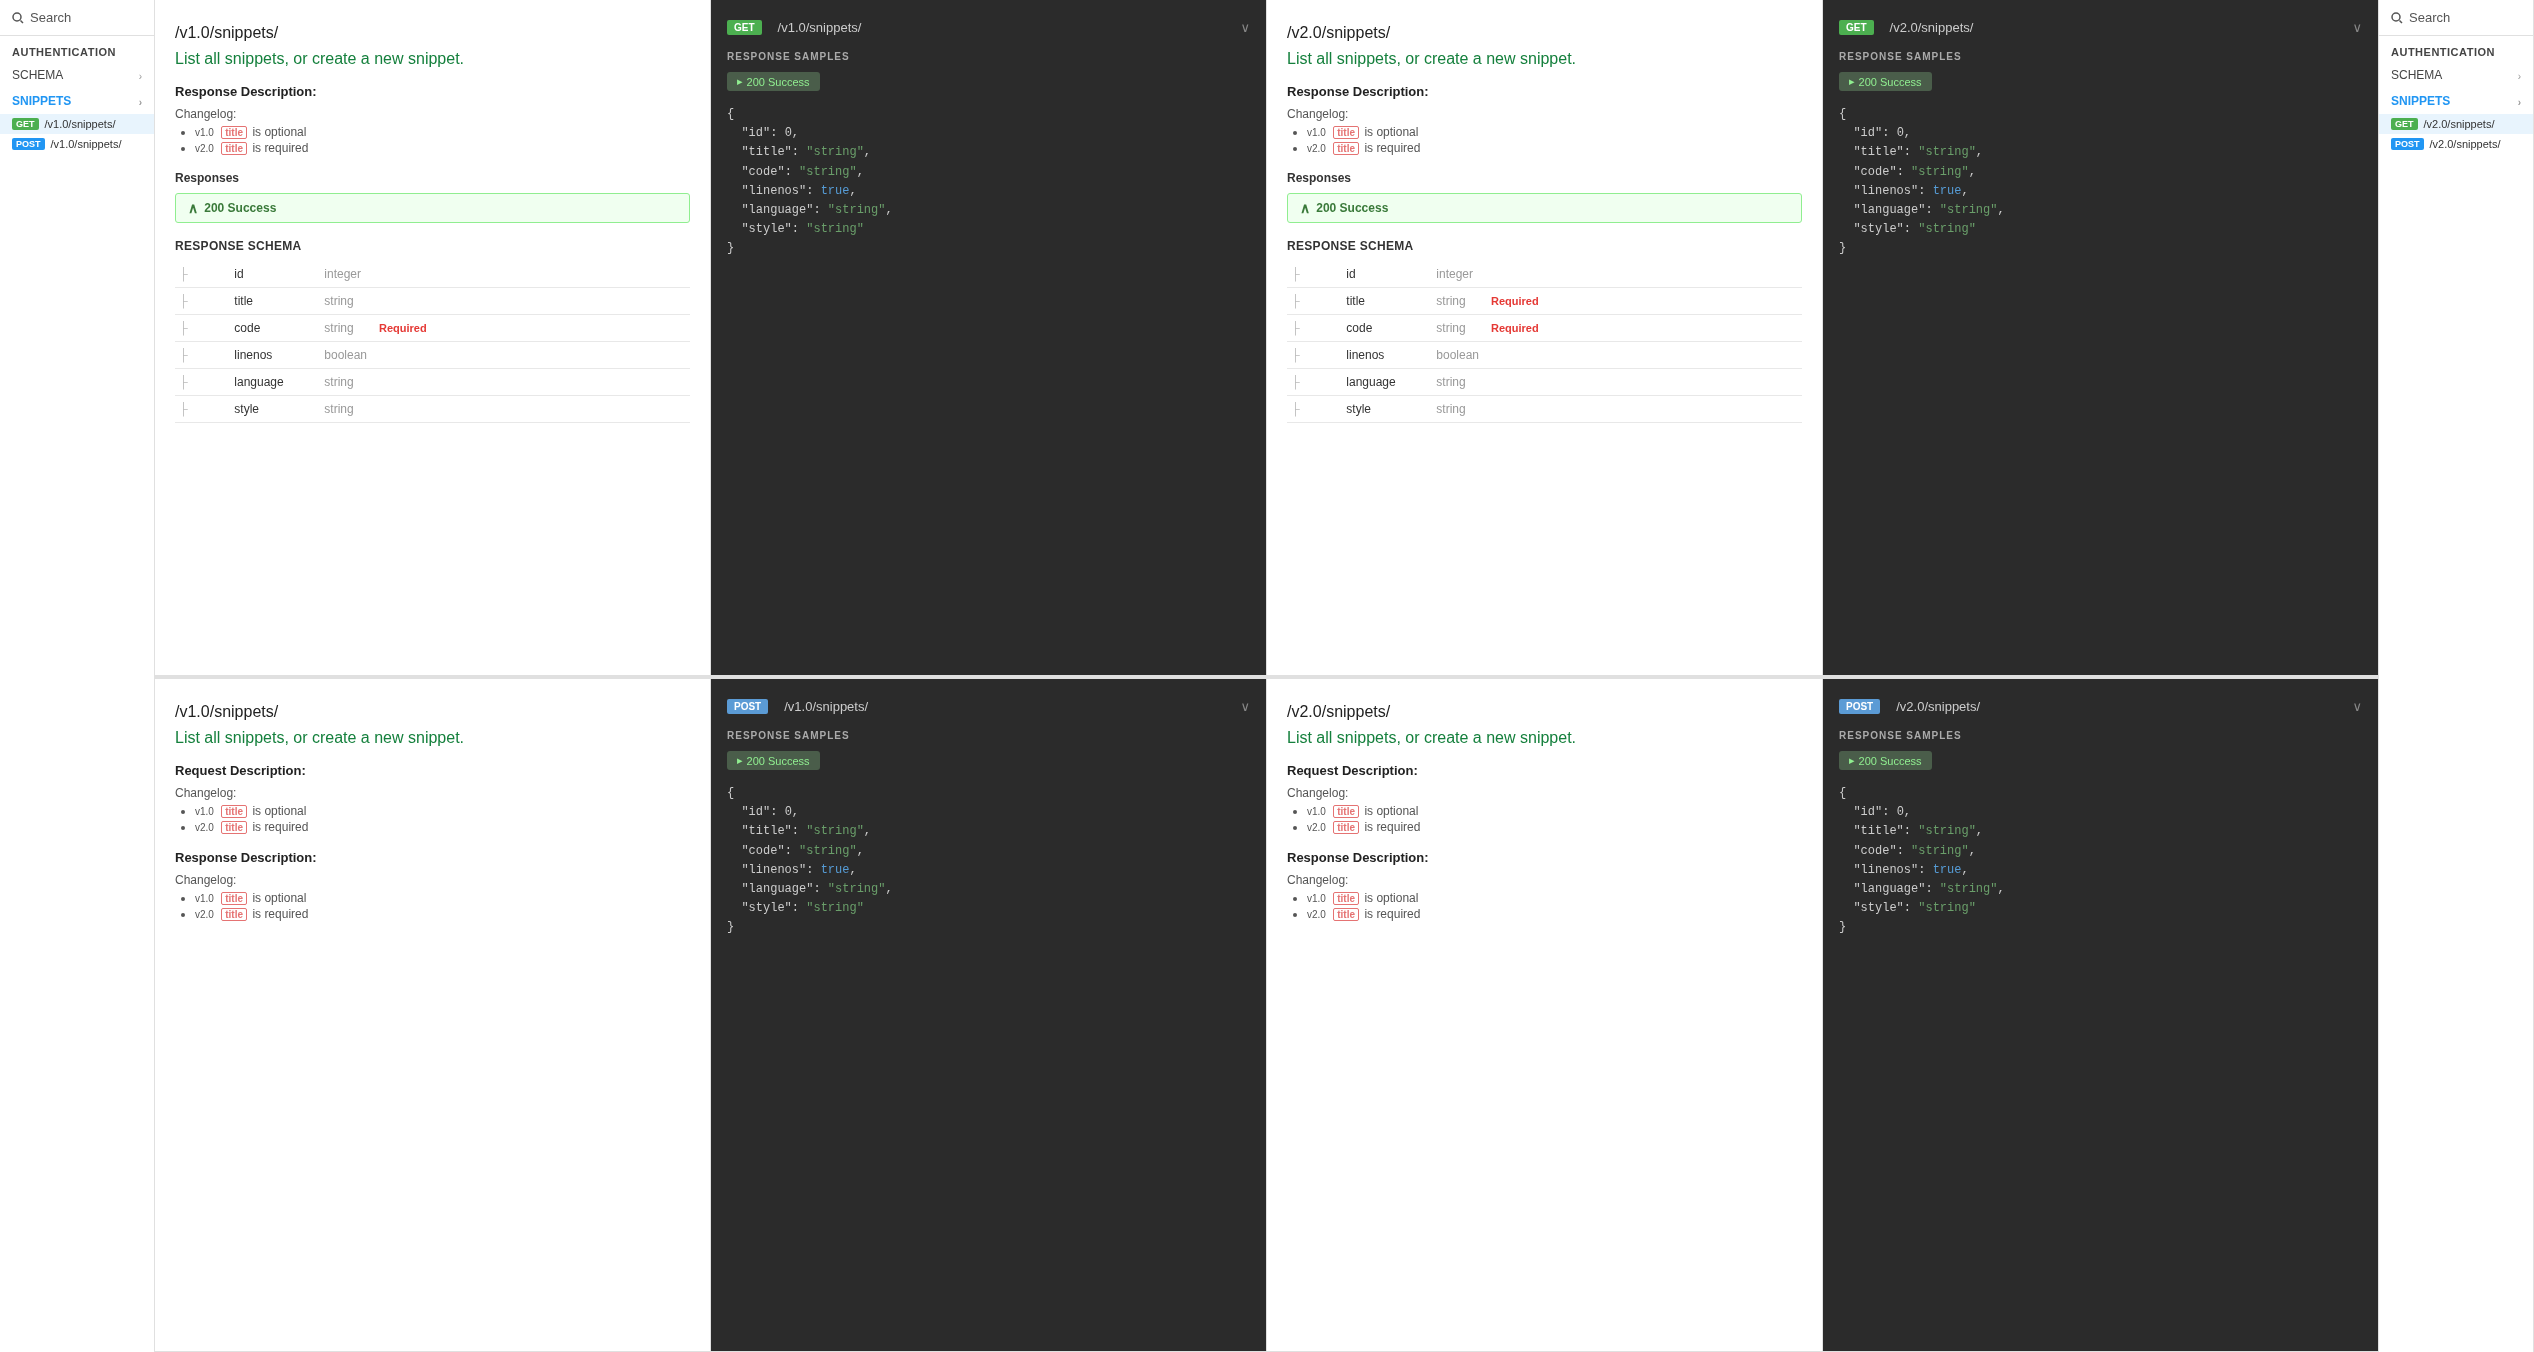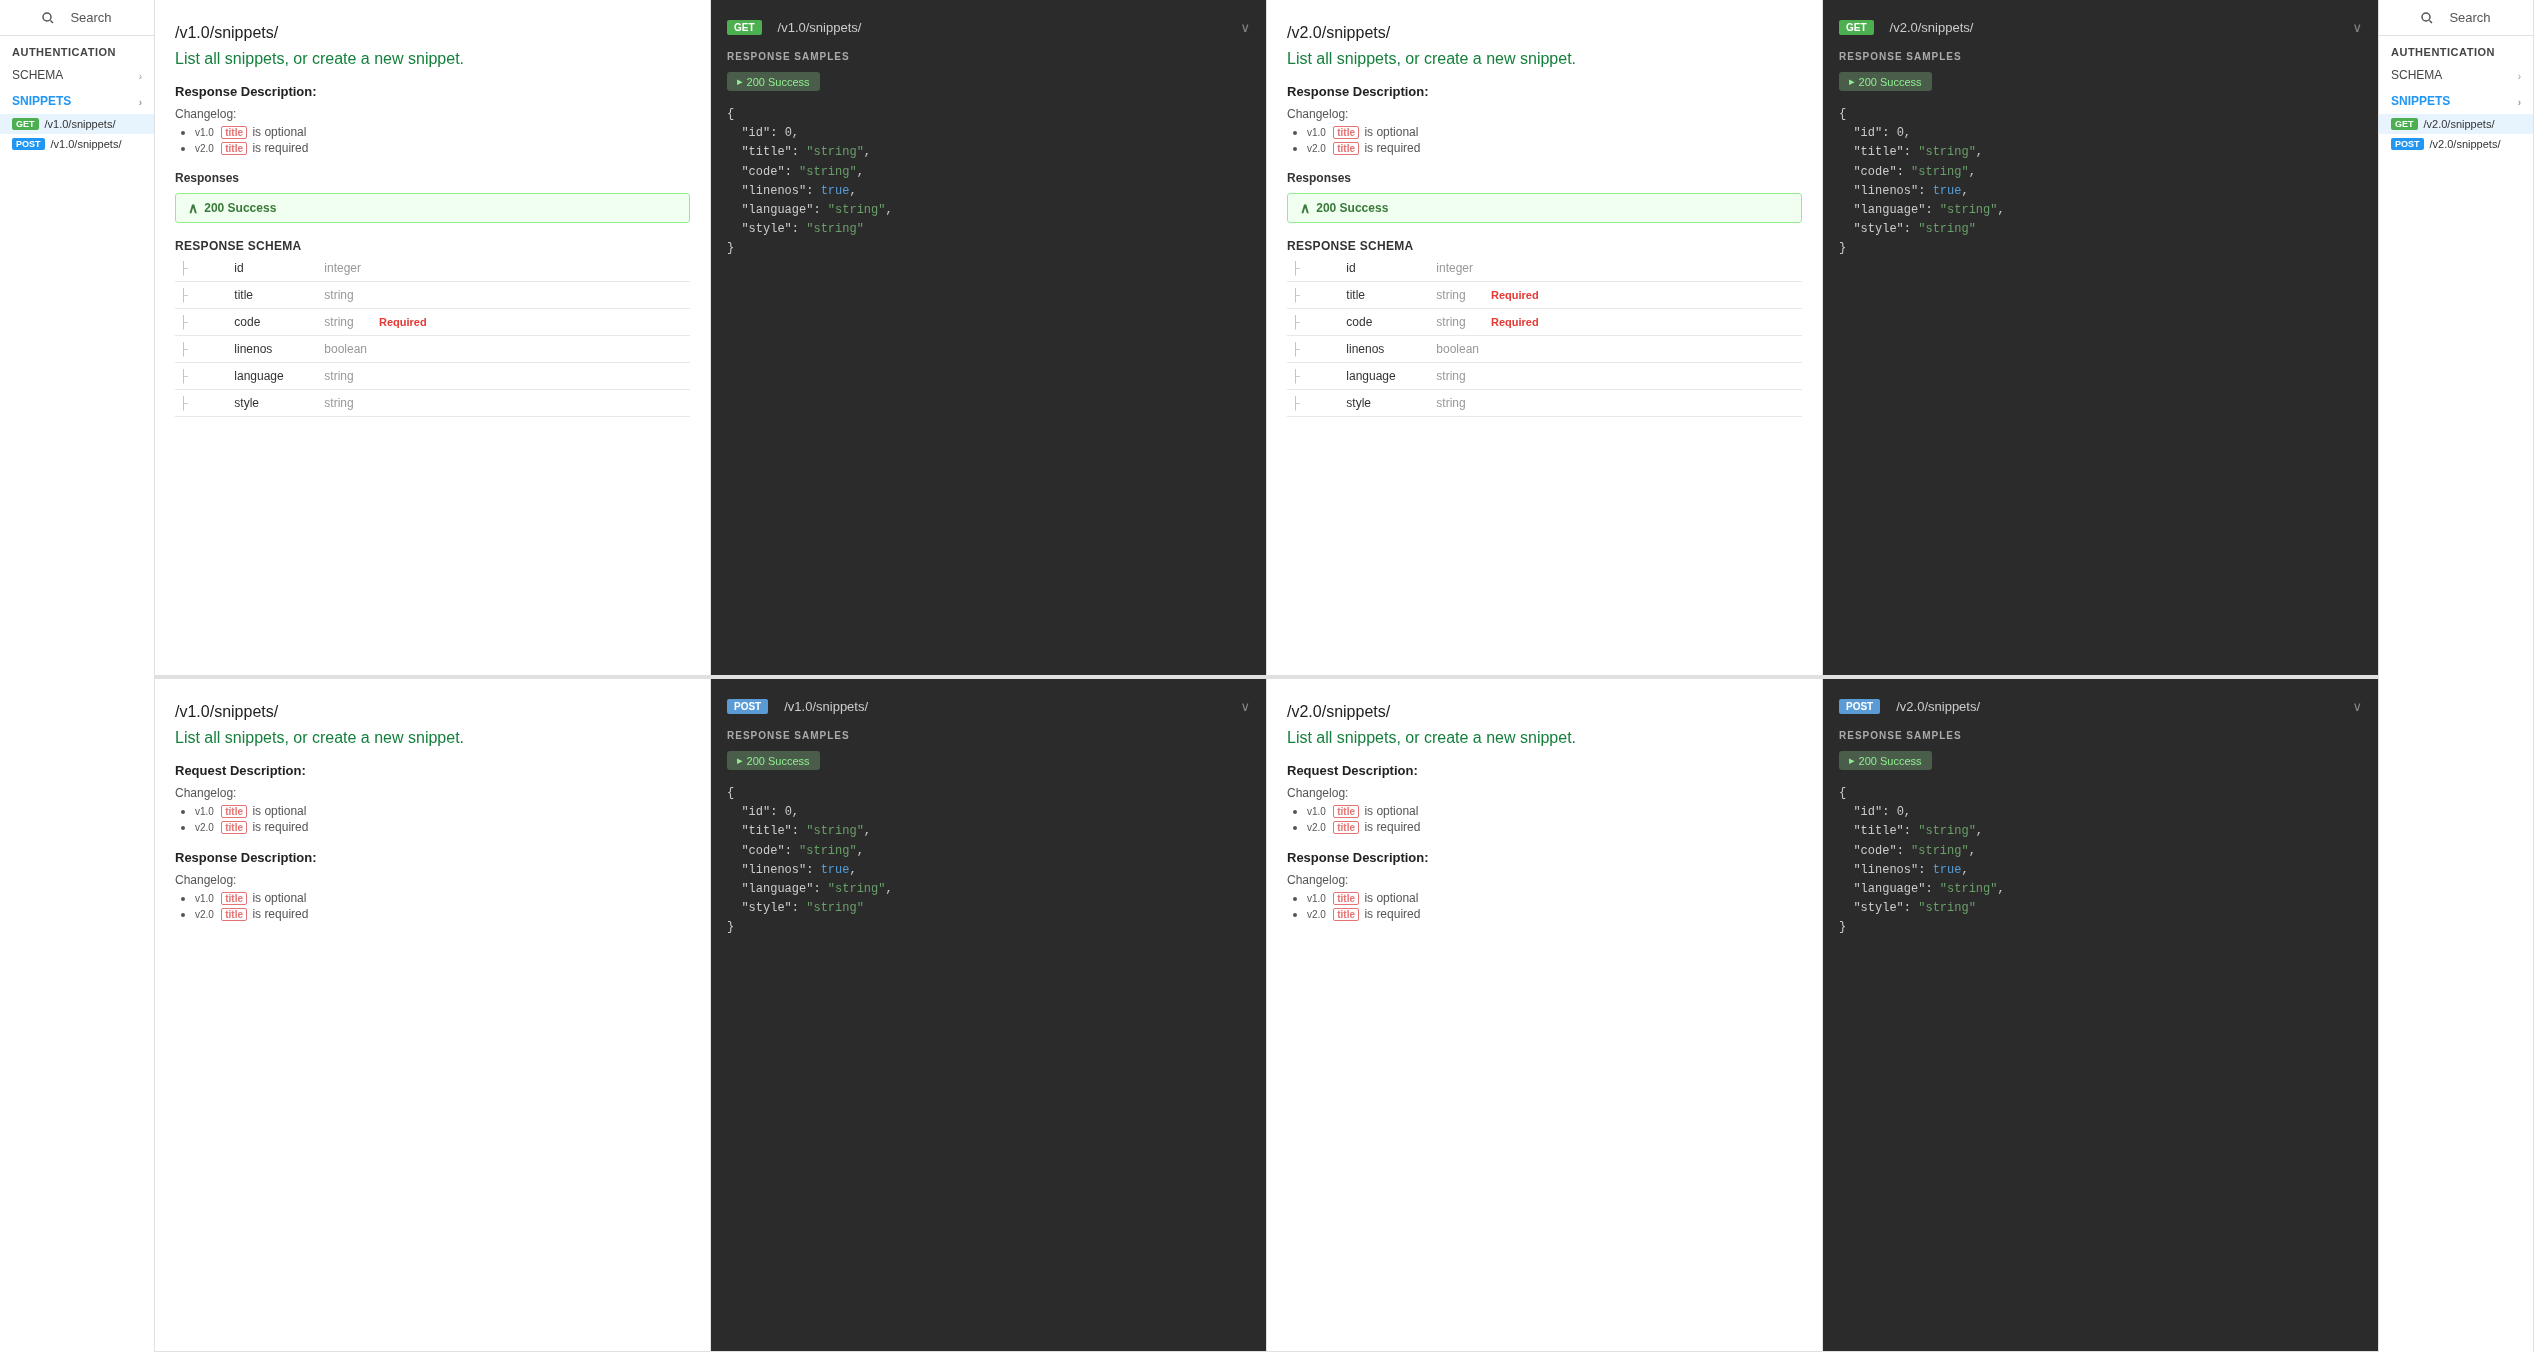--- a/index.html
+++ b/index.html
@@ -15,24 +15,23 @@
       height: 100vh;
       overflow-y: auto;
       position: sticky;
       top: 0;
     }
     .sidebar-search {
       display: flex;
       align-items: center;
       padding: 10px 12px;
       border-bottom: 1px solid #e0e0e0;
-      gap: 16px;
+      gap: 6px;
       color: #555;
       font-size: 13px;
-      justify-content: center;
     }
     .sidebar-search svg { flex-shrink: 0; }
     .sidebar-section-title {
       padding: 10px 12px 4px;
       font-size: 11px;
       font-weight: 600;
       color: #444;
       letter-spacing: 0.5px;
     }
     .sidebar-item {
@@ -243,21 +242,21 @@
       margin-bottom: 16px;
       cursor: pointer;
     }
     .response-200::before { content: '∧'; font-size: 14px; }
 
     
     .schema-title {
       font-size: 12px;
       font-weight: 700;
       color: #333;
-      margin-bottom: 2px;
+      margin-bottom: 8px;
       letter-spacing: 0.3px;
     }
 
     .schema-table {
       width: 100%;
       border-collapse: collapse;
     }
     .schema-row {
       border-bottom: 1px solid #e8e8e8;
     }

